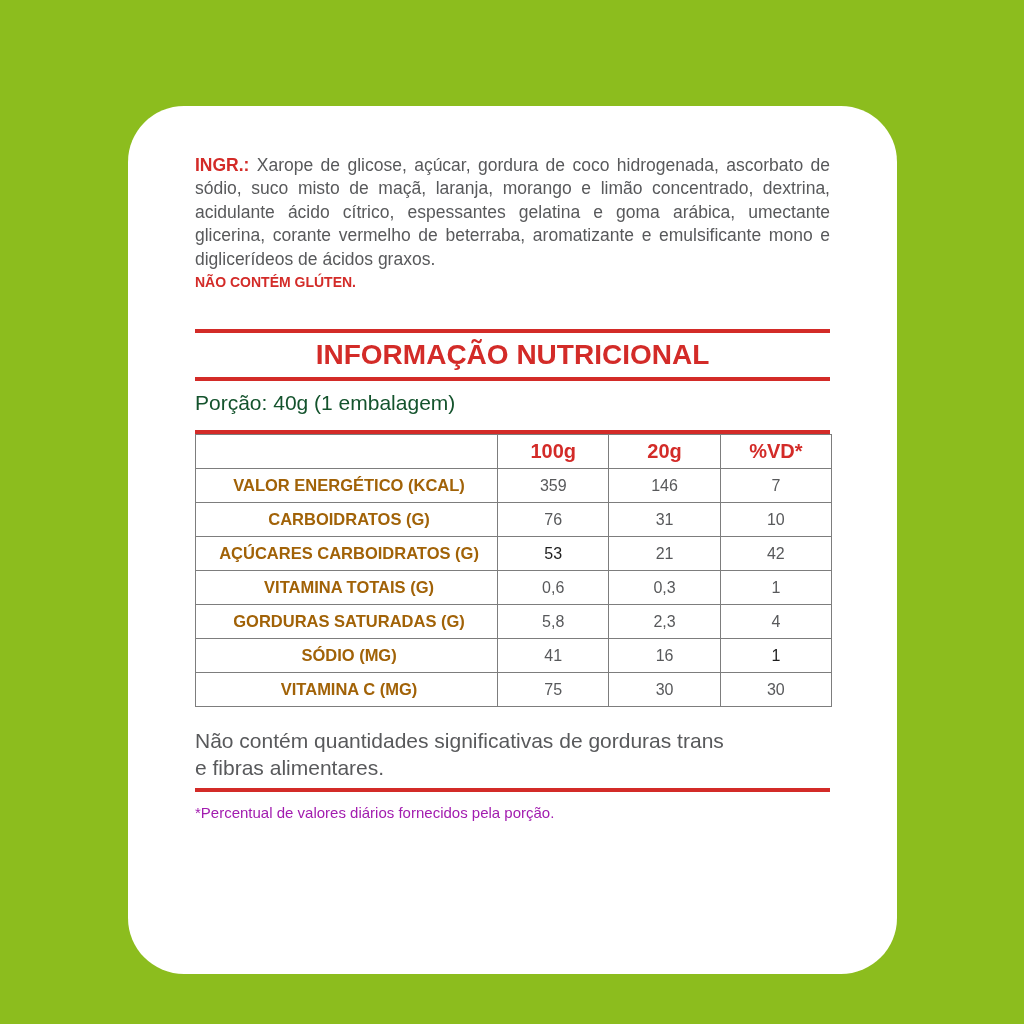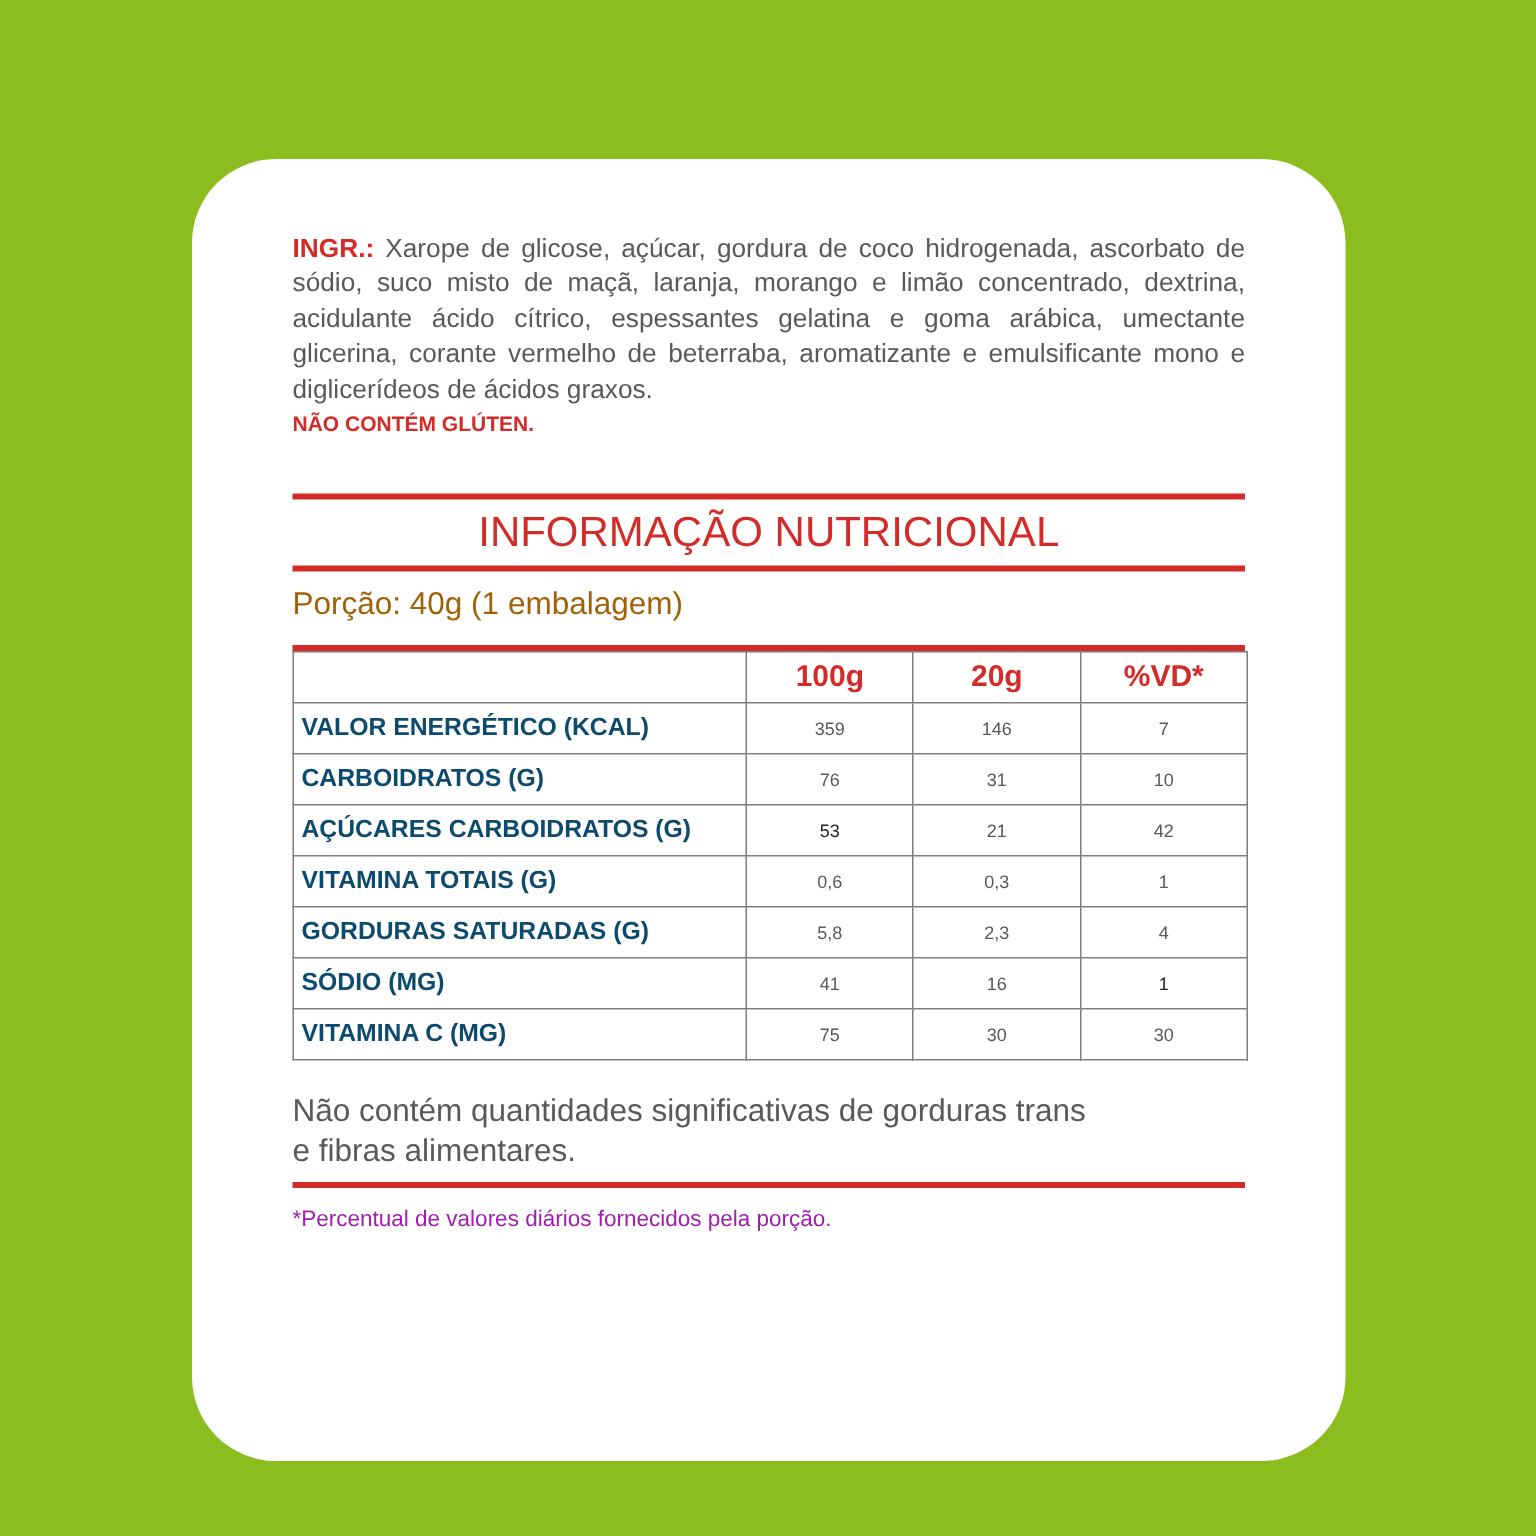--- a/index.html
+++ b/index.html
@@ -43,28 +43,28 @@
     height: 4px;
     background: #D32B28;
     border: none;
   }
   .line1 { margin-top: 35px; }
   .title {
     height: 44px;
     line-height: 44px;
     text-align: center;
     font-size: 28px;
-    font-weight: normal;
+    font-weight: bold;
     color: #D32B28;
   }
   .portion {
     margin-top: 6px;
     font-size: 21px;
     line-height: 32px;
-    color: #a16207;
+    color: #14532d;
   }
   .line3 { margin-top: 11px; }
   table.nutrition {
     width: 637px;
     border-collapse: collapse;
     table-layout: fixed;
   }
   table.nutrition td, table.nutrition th {
     border: 1px solid #7d7d7d;
     height: 34px;
@@ -72,29 +72,29 @@
   }
   col.c-name { width: 47.5%; }
   col.c-val  { width: 17.5%; }
   th.col-header {
     color: #D32B28;
     font-size: 20px;
     font-weight: bold;
     text-align: center;
   }
   td.row-label {
-    color: #0c4a6e;
+    color: #a16207;
     font-size: 16.5px;
     font-weight: bold;
-    text-align: left;
+    text-align: center;
     padding-left: 5px;
   }
   td.cell-value {
     color: #58595B;
-    font-size: 12px;
+    font-size: 16px;
     text-align: center;
   }
   td.cell-value.dark { color: #1e1e1e; }
   .note {
     margin-top: 20px;
     font-size: 21px;
     line-height: 27px;
     color: #58595B;
     white-space: pre-line;
   }

